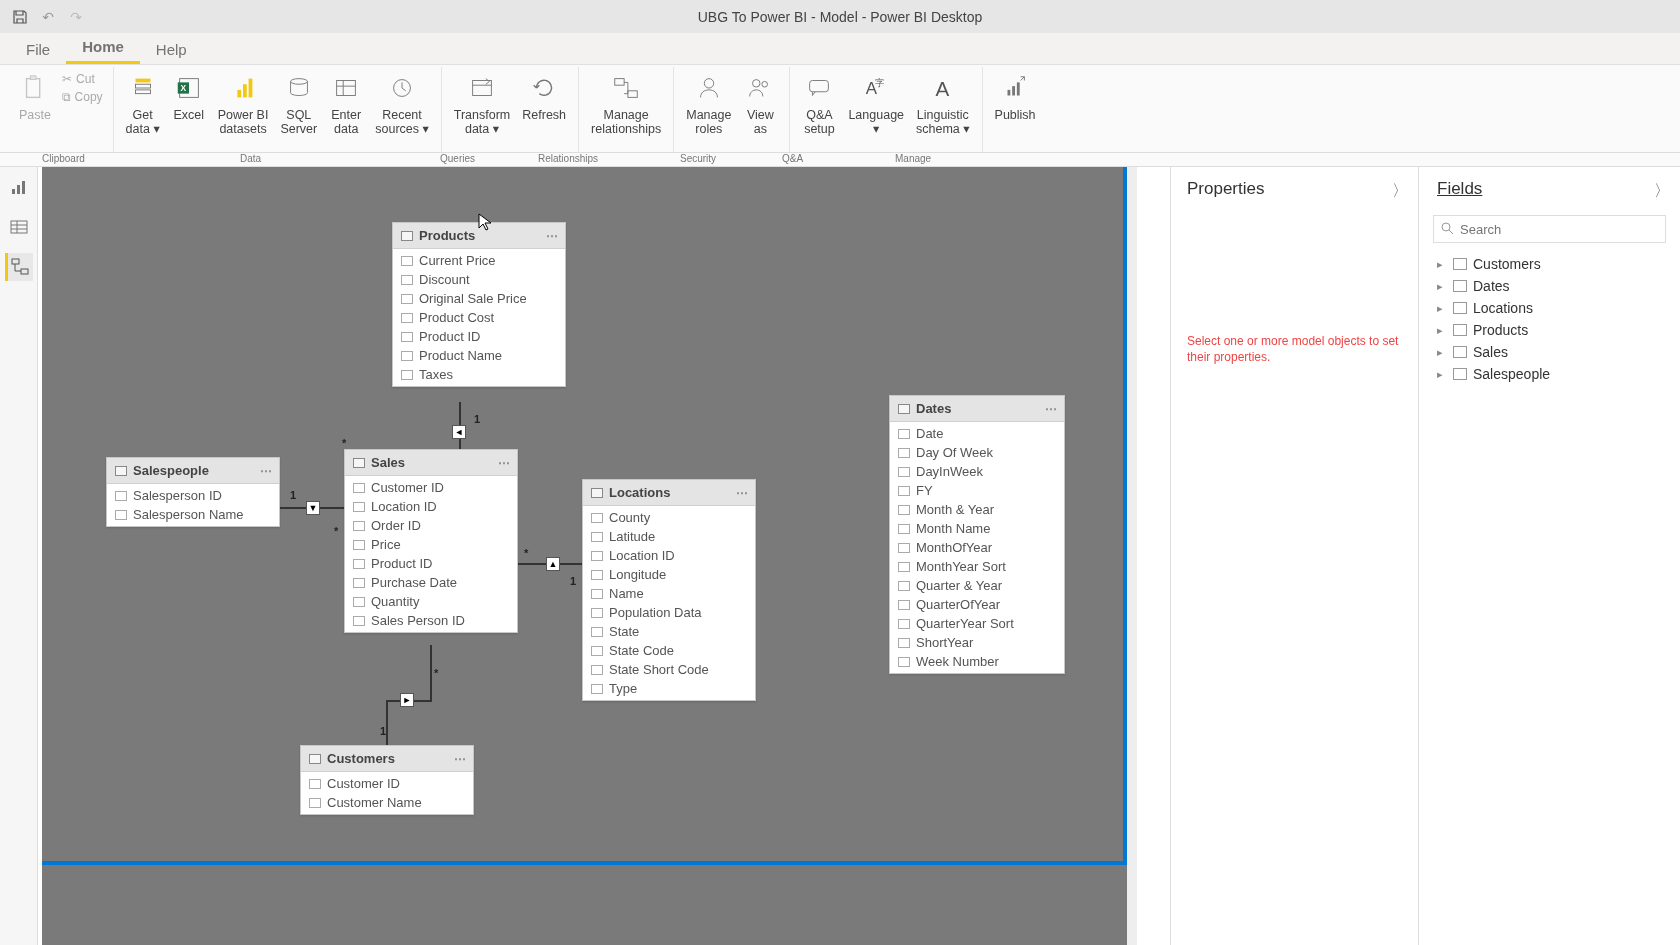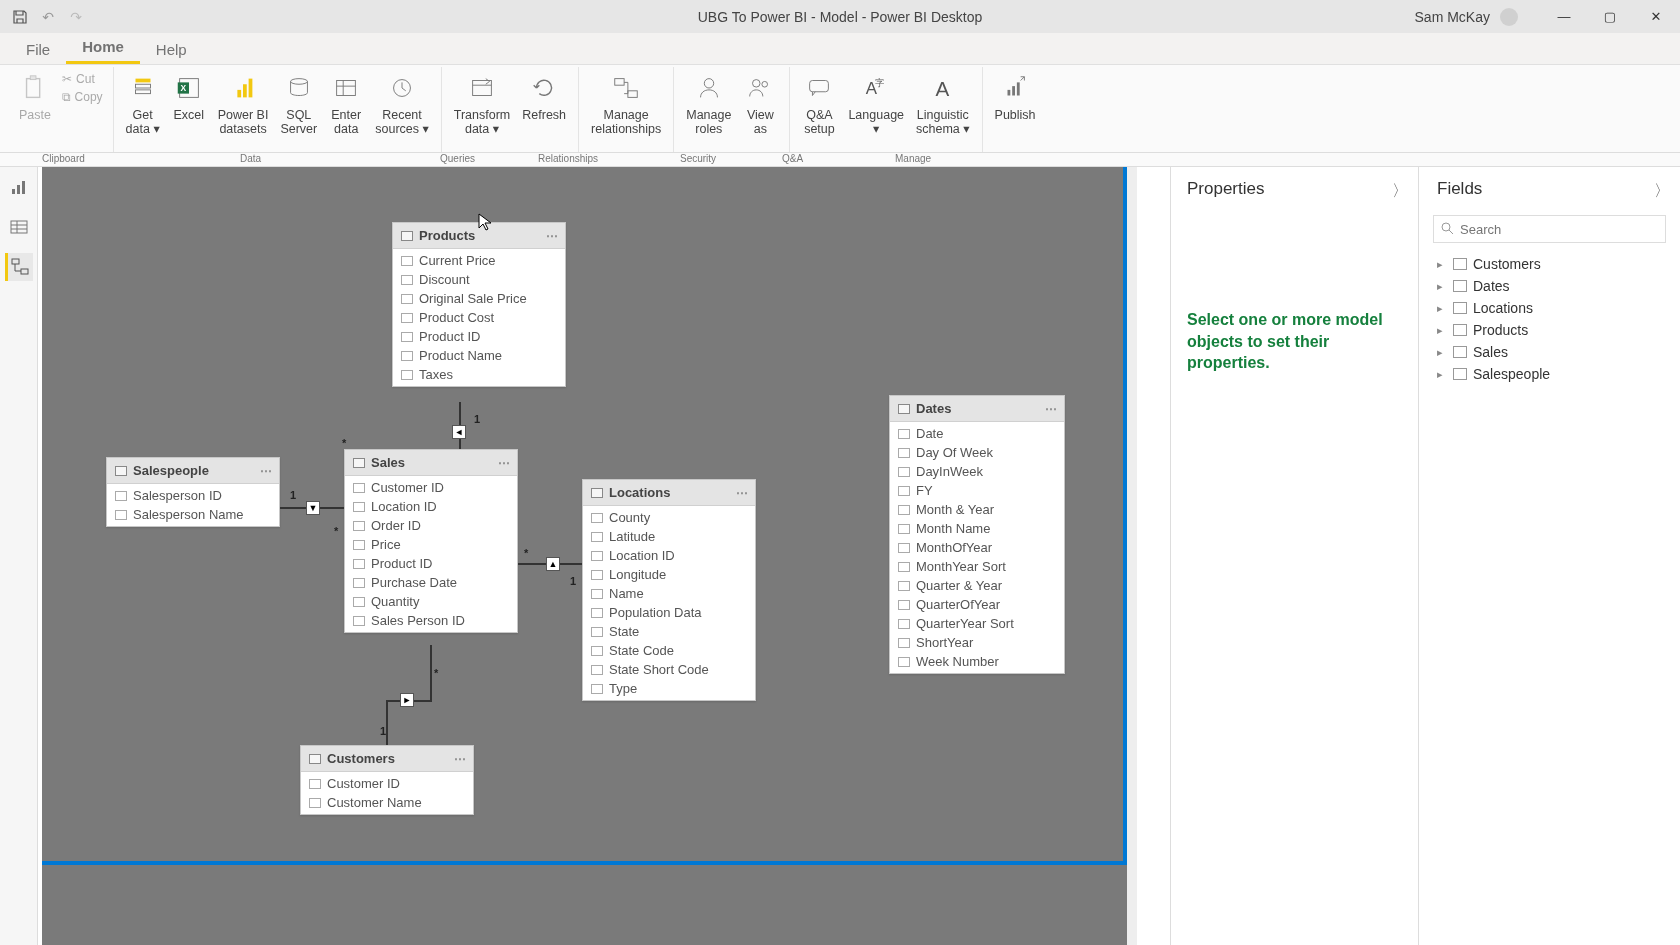--- a/index.html
+++ b/index.html
@@ -56,27 +56,27 @@
 .fieldrow .ficon { width: 12px; height: 10px; border: 1px solid #aaa; flex-shrink:0; }
 .hdr-icon { width: 12px; height: 10px; border: 1px solid #888; background: #f6f6f6; }
 
 
 .rel { position:absolute; background:#333; }
 .rel-num { position:absolute; font-size:11px; color:#222; font-weight:600; }
 .rel-box { position:absolute; width:14px; height:14px; background:#fff; border:1px solid #555; display:flex; align-items:center; justify-content:center; font-size:9px; }
 
 
 .props { width: 248px; border-left: 1px solid #ddd; background: #fff; padding: 12px 16px; position: relative; }
-.props-title { font-size: 17px; color: #333; }
+.props-title { font-size: 17px; color: #333; margin-bottom: 24px; }
 .props-chevron { position: absolute; right: 10px; top: 14px; color: #666; }
-.props-msg { font-size: 16px; color: #15803d; line-height: 1.35; padding-top: 110px; font-weight: bold; }
+.props-msg { font-size: 12px; color: #ef4444; line-height: 1.35; padding-top: 110px; }
 
 
 .fields { width: 262px; border-left: 1px solid #ddd; background: #fff; padding: 12px 10px; position: relative;}
-.fields-title { font-size: 17px; color: #333; margin-bottom: 16px; padding-left: 8px; }
+.fields-title { font-size: 17px; color: #333; margin-bottom: 16px; padding-left: 8px; text-decoration: underline; }
 .fields-chevron { position:absolute; right:10px; top:14px; color:#666;}
 .fields-search { margin: 0 4px 10px 4px; height: 28px; border: 1px solid #ddd; display: flex; align-items: center; padding: 0 6px; gap: 6px; color: #999; font-size: 13px; }
 .fields-search input { border: none; outline: none; flex: 1; font-size: 13px; color: #555; background: transparent; }
 .fields-list { padding-left: 4px; }
 .fields-item { display: flex; align-items: center; gap: 6px; padding: 3px 4px; font-size: 14px; color: #333; cursor: pointer; }
 .fields-item .chev { color: #888; font-size: 11px; width:10px; }
 .fields-item .ticon { width: 14px; height: 12px; border: 1px solid #999; }
 
 .cursor { position:absolute; width:14px; height:18px; pointer-events:none; }
 
@@ -89,27 +89,20 @@
   <div class="titlebar-left">
     <div class="titlebar-btn">
       <svg width="16" height="16" viewBox="0 0 16 16">
           <path fill="none" stroke="#555" stroke-width="1.2" d="M2 2h10l2 2v10H2z M4 2v4h7V2 M5 14v-4h6v4"></path>
         </svg>
     </div>
     <div class="titlebar-btn" style="color:#999">↶</div>
     <div class="titlebar-btn" style="color:#bbb">↷</div>
   </div>
   <div class="titlebar-title">UBG To Power BI - Model - Power BI Desktop</div>
-  <div class="titlebar-right">
-    <span class="user-name">Sam McKay</span>
-    <span class="avatar"></span>
-    <div class="winbtn">—</div>
-    <div class="winbtn">▢</div>
-    <div class="winbtn">✕</div>
-  </div>
 </div>
 
 <div class="menutabs">
   <div class="menutab">File</div>
   <div class="menutab active">Home</div>
   <div class="menutab">Help</div>
 </div>
 
 <div class="ribbon">
 

